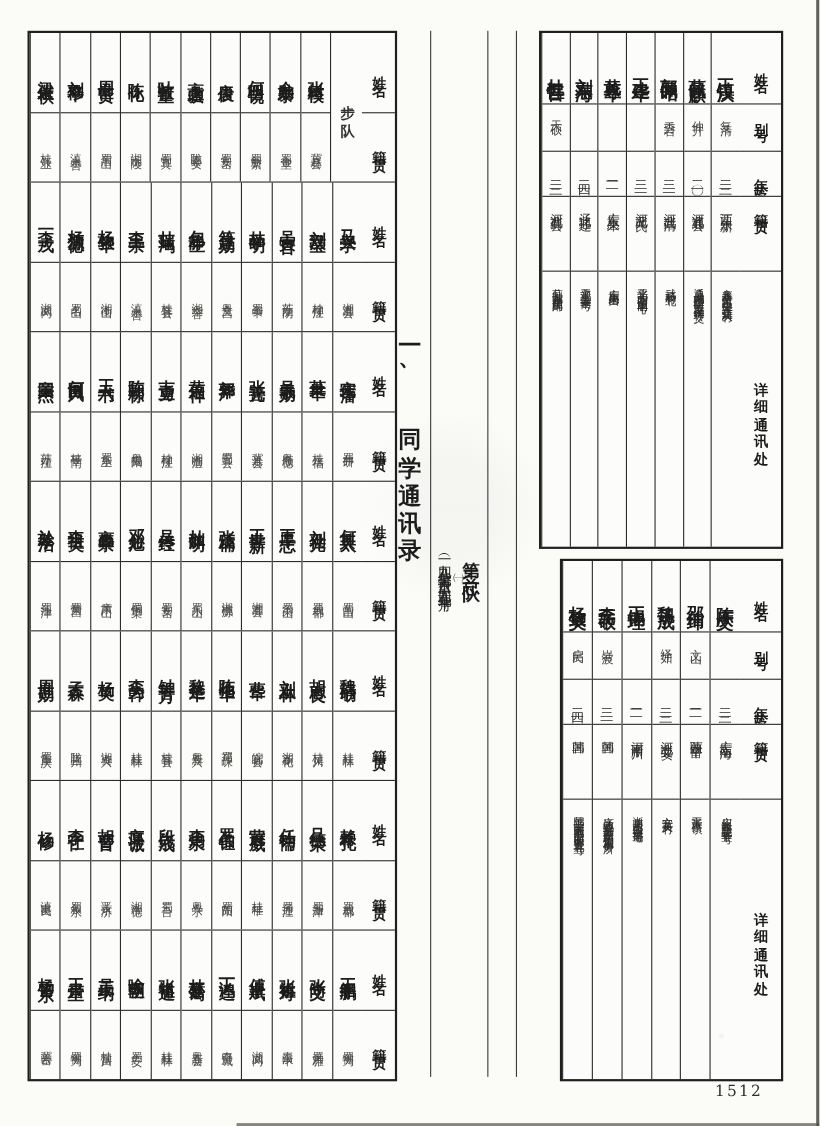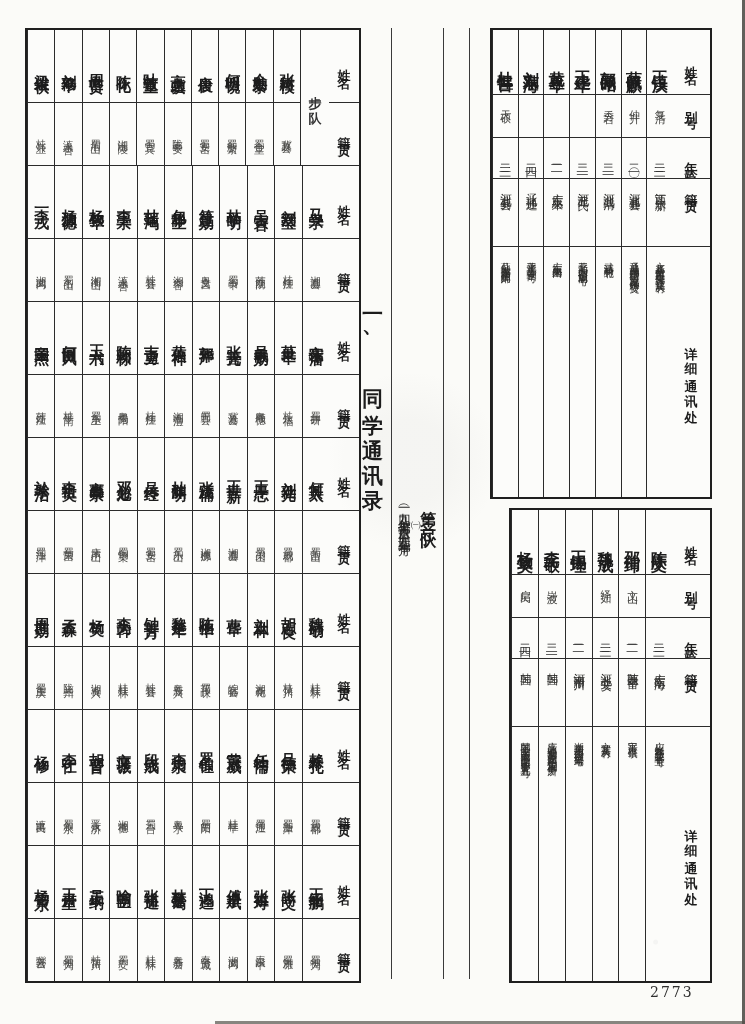--- a/index.html
+++ b/index.html
@@ -1017,16 +1017,16 @@
         </div>
         <div class="cell r-native rt-native">
           <span class="v">韩国</span>
         </div>
         <div class="cell r-addr rt-addr">
           <span class="v">韩国平安南道大同郡龙山面元鲁里九一五号</span>
         </div>
       </div>
     </div>
 
-  <div id="page-number">2773</div>
+  <div id="page-number">1512</div>
   <div id="edge-right"></div>
   <div id="edge-bottom"></div>
 </div>
 
 </body></html>

